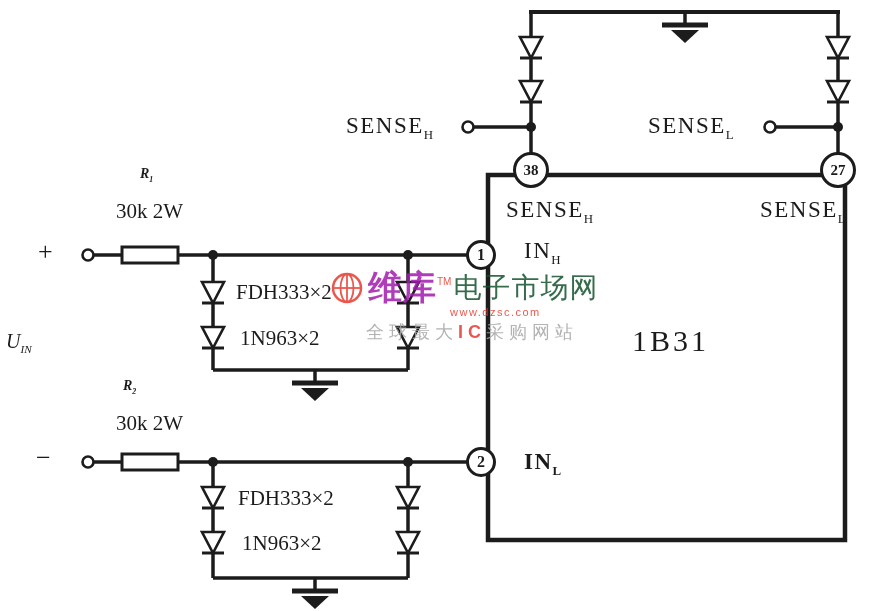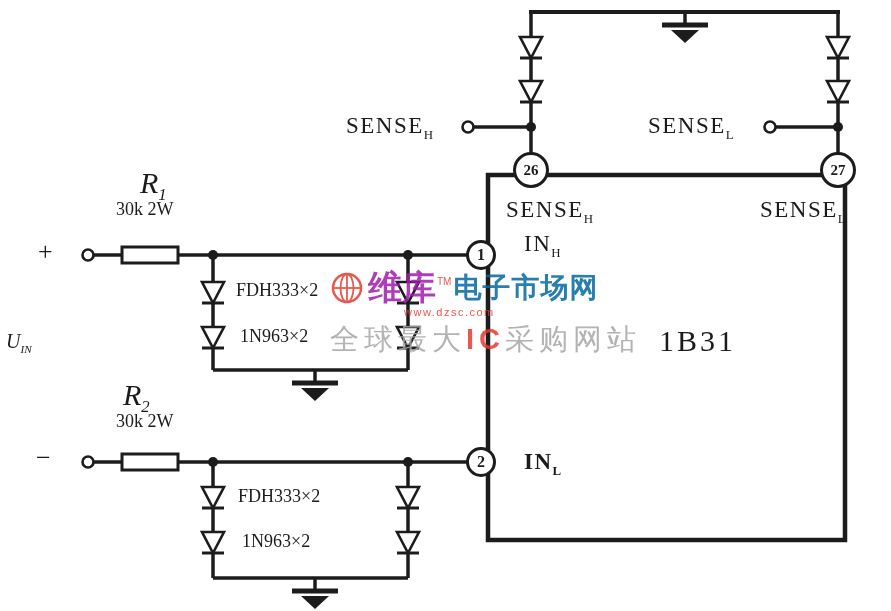--- a/index.html
+++ b/index.html
@@ -4,44 +4,44 @@
 <style>
   html,body{margin:0;padding:0;background:#ffffff;}
   .stage{
     position:relative;width:891px;height:611px;background:#ffffff;
     font-family:"Liberation Serif","DejaVu Serif",serif;color:#1b1b1b;overflow:hidden;
   }
   svg.circuit{position:absolute;left:0;top:0;z-index:1;}
   .lbl{position:absolute;z-index:2;white-space:nowrap;line-height:1.1;}
   .lbl sub{font-size:0.56em;}
   .italic{font-style:italic;}
-  .f21{font-size:18px;}
-  .f22{font-size:30px;}
+  .f21{font-size:21px;}
+  .f22{font-size:14px;font-weight:bold;}
   .f23{font-size:23px;letter-spacing:1.5px;}
   .f24{font-size:20px;}
   .f26{font-size:26px;}
   .ic-name{font-size:30px;letter-spacing:3px;}
   .pin{
     position:absolute;z-index:3;background:#ffffff;border:3px solid #1c1c1c;border-radius:50%;
     display:flex;align-items:center;justify-content:center;
     font-family:"Liberation Serif","DejaVu Serif",serif;font-weight:700;box-sizing:border-box;
   }
   .pin-small{width:30px;height:30px;font-size:16px;}
   .pin-big{width:36px;height:36px;font-size:15px;}
   .watermark{
     position:absolute;left:330px;top:268px;z-index:5;opacity:0.85;
     font-family:"Liberation Sans","DejaVu Sans",sans-serif;white-space:nowrap;
   }
   .wm-row1{display:flex;align-items:center;height:40px;}
   .wm-logo{display:inline-flex;margin-right:4px;}
   .wm-brand{font-size:34px;font-weight:700;color:#a21caf;}
   .wm-tm{font-size:10px;color:#e8392e;vertical-align:top;margin:-14px 2px 0 1px;}
-  .wm-suffix{font-size:28px;font-weight:700;color:#0369a1;letter-spacing:1px;}
-  .wm-url{font-size:11px;color:#e8392e;letter-spacing:1.5px;margin:-2px 0 0 74px;}
-  .wm-row2{font-size:29px;letter-spacing:5px;color:#a6a6a6;margin-top:2px;}
+  .wm-suffix{font-size:28px;font-weight:400;color:#14532d;letter-spacing:1px;}
+  .wm-url{font-size:11px;color:#e8392e;letter-spacing:1.5px;margin:-2px 0 0 120px;}
+  .wm-row2{font-size:18px;letter-spacing:5px;color:#a6a6a6;margin-top:2px;margin-left:36px;}
   .wm-ic{color:#e8392e;font-weight:700;}
 </style>
 </head>
 <body>
 
 <div class="stage">
 
   <svg class="circuit" width="891" height="611" viewBox="0 0 891 611">
     <defs>
       <g id="diode">
@@ -125,21 +125,21 @@
     </g>
   </svg>
 
   <div class="pin pin-small" style="left:466px;top:240px;">
     <span>1</span>
   </div>
   <div class="pin pin-small" style="left:466px;top:447px;">
     <span>2</span>
   </div>
   <div class="pin pin-big" style="left:513px;top:152px;">
-    <span>26</span>
+    <span>38</span>
   </div>
   <div class="pin pin-big" style="left:820px;top:152px;justify-content:center;">
     <span>27</span>
   </div>
 
   <div class="lbl f22 italic" style="left:140px;top:166px;">
     <span>R</span><sub>1</sub>
   </div>
   <div class="lbl f21" style="left:116px;top:200px;">30k 2W</div>
   <div class="lbl f26" style="left:38px;top:238px;">+</div>
@@ -165,28 +165,28 @@
   <div class="lbl f23" style="left:648px;top:113px;">
     <span>SENSE</span><sub>L</sub>
   </div>
 
   <div class="lbl f23" style="left:506px;top:197px;">
     <span>SENSE</span><sub>H</sub>
   </div>
   <div class="lbl f23" style="left:760px;top:197px;">
     <span>SENSE</span><sub>L</sub>
   </div>
-  <div class="lbl f23" style="left:524px;top:231px;">
+  <div class="lbl f23" style="left:524px;top:238px;">
     <span>IN</span><sub>H</sub>
   </div>
   <div class="lbl f23" style="left:524px;top:449px;font-weight:bold;">
     <span>IN</span><sub>L</sub>
   </div>
 
-  <div class="lbl ic-name" style="left:632px;top:324px;margin-left:27px;">1B31</div>
+  <div class="lbl ic-name" style="left:632px;top:324px;">1B31</div>
 
   <div class="watermark">
     <div class="wm-row1">
       <span class="wm-logo">
         <svg width="34" height="34" viewBox="0 0 34 34">
           <circle cx="17" cy="17" r="14" fill="none" stroke="#e8392e" stroke-width="2.5"></circle>
           <ellipse cx="17" cy="17" rx="6.5" ry="14" fill="none" stroke="#e8392e" stroke-width="1.8"></ellipse>
           <line x1="3" y1="17" x2="31" y2="17" stroke="#e8392e" stroke-width="1.8"></line>
           <line x1="17" y1="3" x2="17" y2="31" stroke="#e8392e" stroke-width="1.8"></line>
         </svg>

